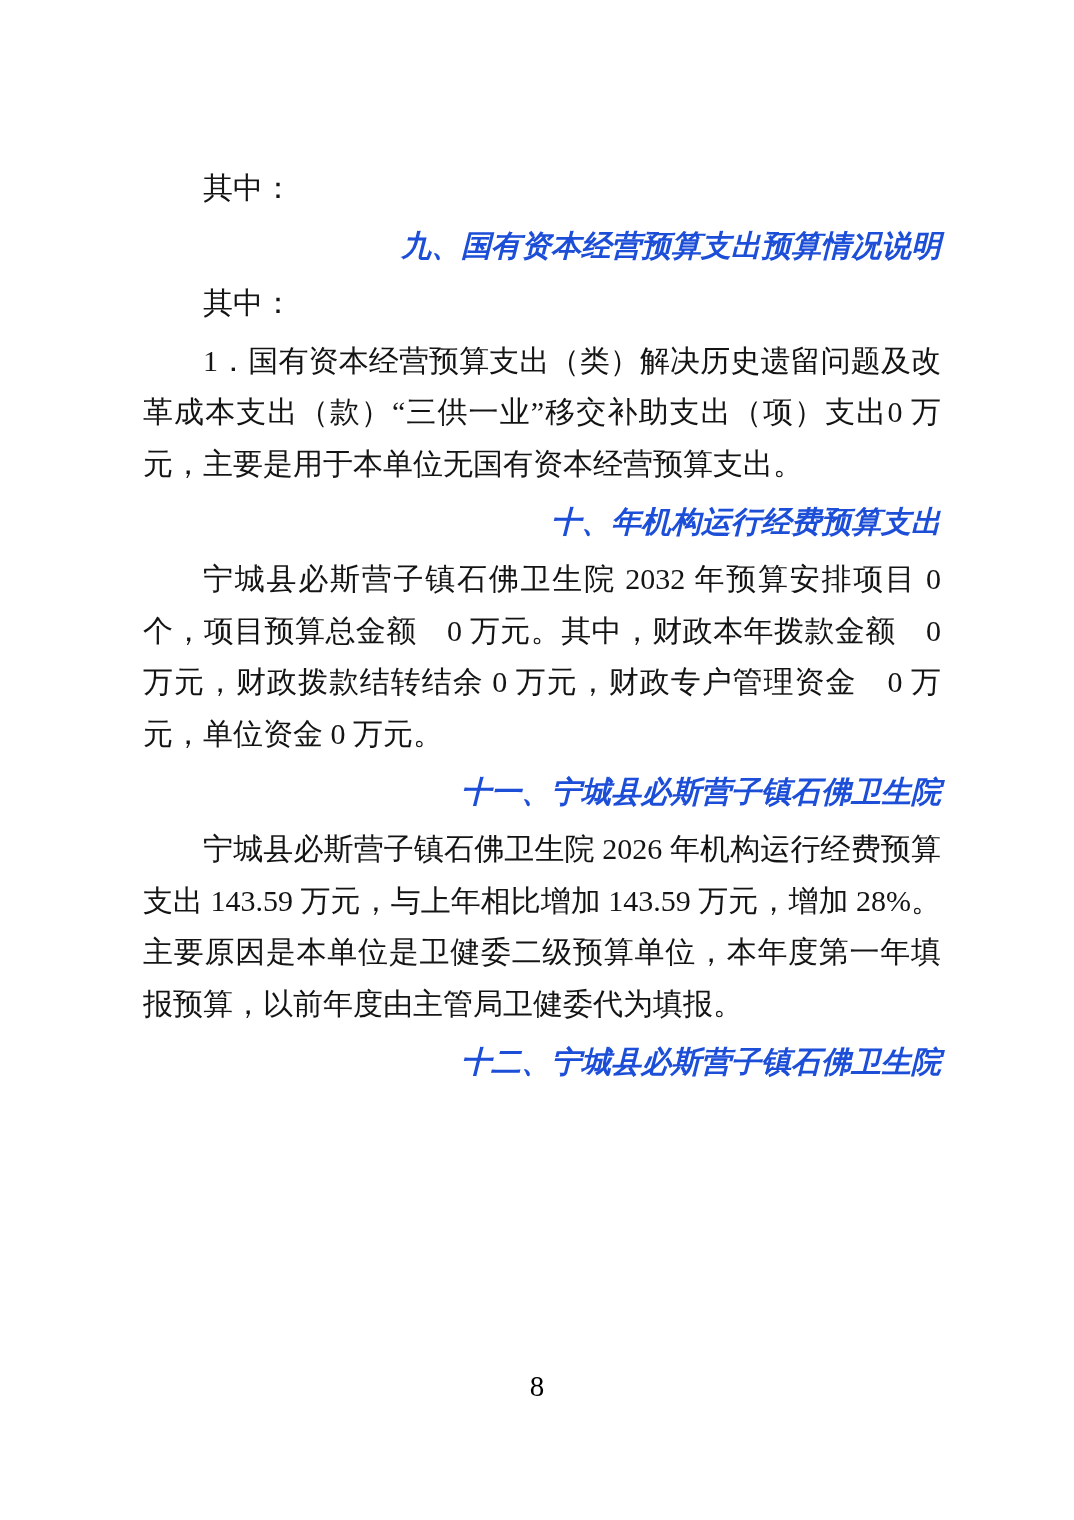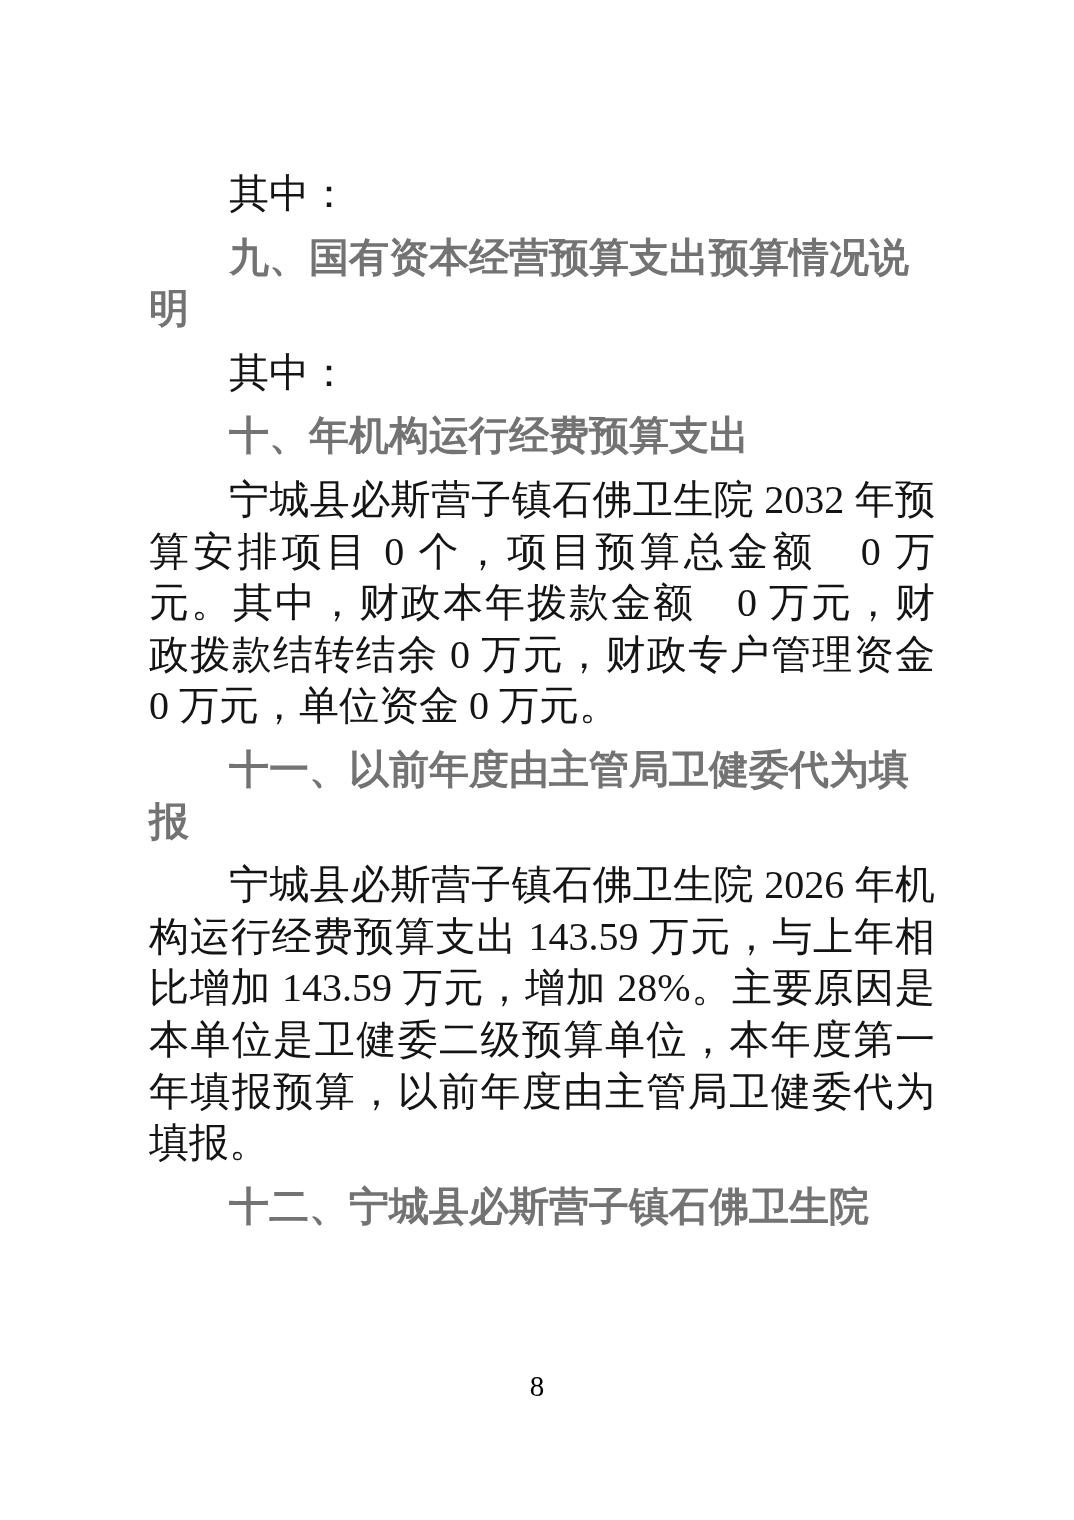--- a/index.html
+++ b/index.html
@@ -14,37 +14,38 @@
     background: #ffffff;
     overflow: hidden;
   }
   .content {
     position: absolute;
     left: 137px;
     top: 156px;
     width: 810px;
   }
   .para, .heading {
-    margin: 12px;
+    margin: 6px;
     padding: 0;
-    font-size: 40px;
+    font-size: 30px;
     line-height: 51.6px;
     text-indent: 2em;
     color: #141414;
   }
   .para {
     font-family: "Liberation Serif", "DejaVu Serif", serif;
     text-align: justify;
     text-justify: inter-character;
   }
   .heading {
     font-family: "Liberation Sans", "DejaVu Sans", sans-serif;
     font-weight: 700;
-    text-align: left;
-    color: #737373;
+    text-align: right;
+    color: #1d4ed8;
+    font-style: italic;
   }
   .footer {
     position: absolute;
     left: 0;
     right: 0;
     top: 1370px;
     text-align: center;
   }
   .page-number {
     font-family: "Liberation Serif", "DejaVu Serif", serif;
@@ -53,23 +54,24 @@
   }
 </style>
 </head>
 <body>
 
 <div class="page">
   <main class="content">
     <p class="para">其中：</p>
     <p class="heading">九、国有资本经营预算支出预算情况说明</p>
     <p class="para">其中：</p>
+    <p class="para">1．国有资本经营预算支出（类）解决历史遗留问题及改革成本支出（款）“三供一业”移交补助支出（项）支出0 万元，主要是用于本单位无国有资本经营预算支出。</p>
     <p class="heading">十、年机构运行经费预算支出</p>
     <p class="para">宁城县必斯营子镇石佛卫生院 2032 年预算安排项目 0 个，项目预算总金额　0 万元。其中，财政本年拨款金额　0 万元，财政拨款结转结余 0 万元，财政专户管理资金　0 万元，单位资金 0 万元。</p>
-    <p class="heading">十一、以前年度由主管局卫健委代为填报</p>
+    <p class="heading">十一、宁城县必斯营子镇石佛卫生院</p>
     <p class="para">宁城县必斯营子镇石佛卫生院 2026 年机构运行经费预算支出 143.59 万元，与上年相比增加 143.59 万元，增加 28%。主要原因是本单位是卫健委二级预算单位，本年度第一年填报预算，以前年度由主管局卫健委代为填报。</p>
     <p class="heading">十二、宁城县必斯营子镇石佛卫生院</p>
   </main>
 
   <footer class="footer">
     <span class="page-number">8</span>
   </footer>
 </div>
 
 </body></html>

